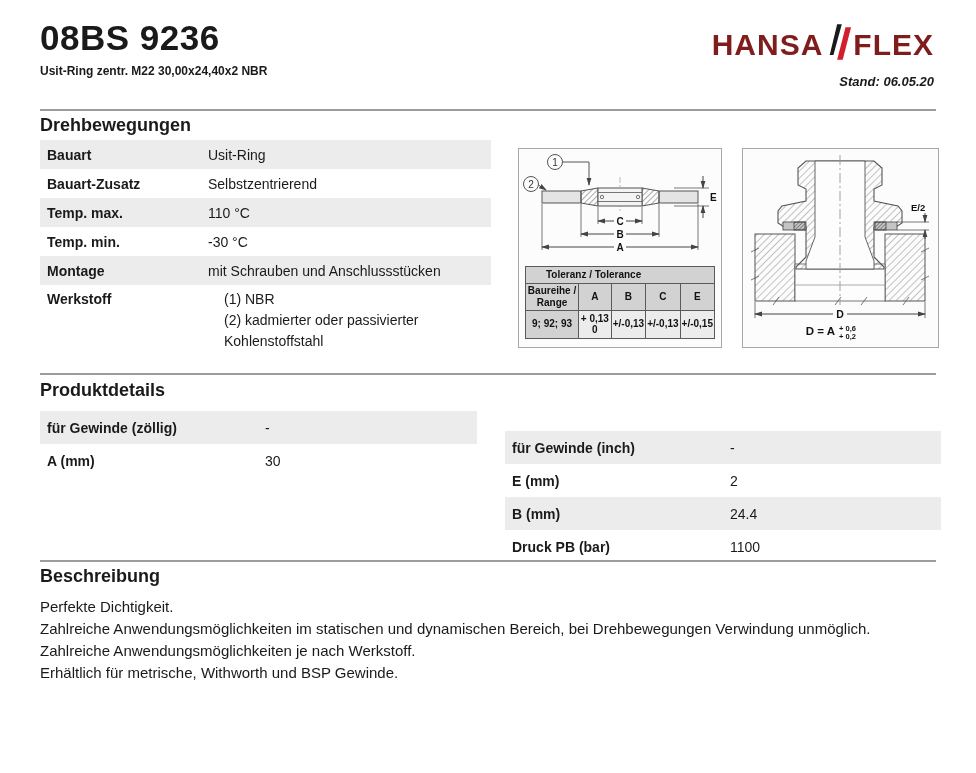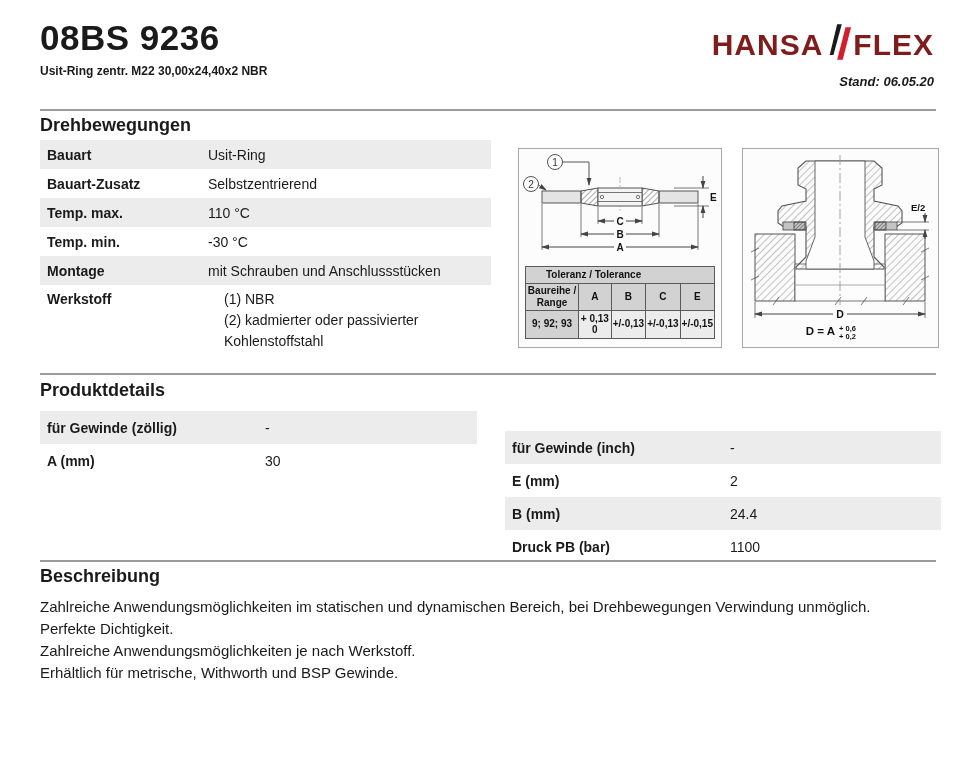--- a/index.html
+++ b/index.html
@@ -332,17 +332,17 @@
   </div>
   <div class="row">
     <span class="lbl">Druck PB (bar)</span>
     <span class="val">1100</span>
   </div>
 </div>
 
 <div class="hr hr3"></div>
 <div class="sec-h sec-h3">Beschreibung</div>
 <div class="desc">
+  <div>Perfekte Dichtigkeit.</div>
   <div>Zahlreiche Anwendungsmöglichkeiten im statischen und dynamischen Bereich, bei Drehbewegungen Verwindung unmöglich.</div>
-  <div>Perfekte Dichtigkeit.</div>
   <div>Zahlreiche Anwendungsmöglichkeiten je nach Werkstoff.</div>
   <div>Erhältlich für metrische, Withworth und BSP Gewinde.</div>
 </div>
 
 </body></html>

